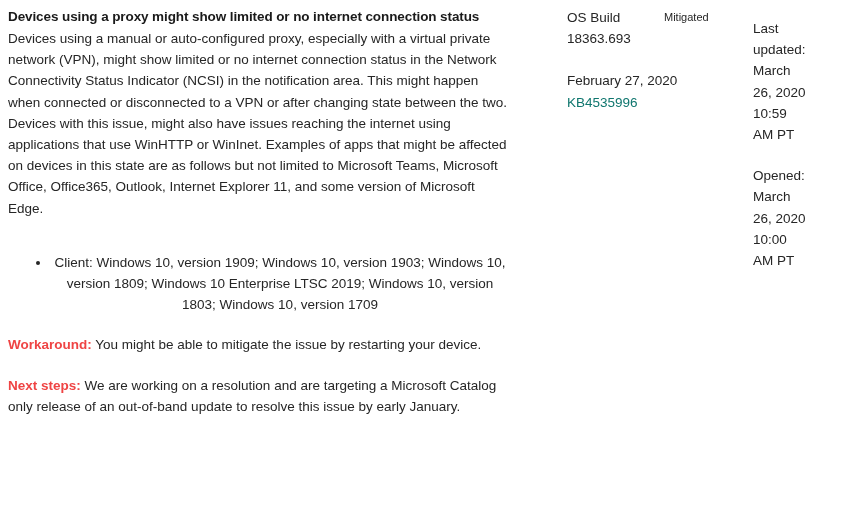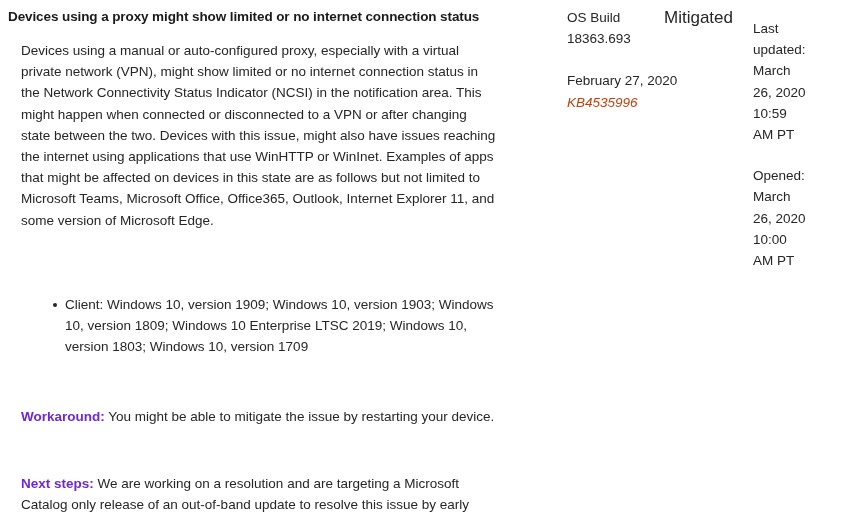--- a/index.html
+++ b/index.html
@@ -37,43 +37,44 @@
   .issue-title {
     font-weight: bold;
     color: #1a1a1a;
     font-size: 13.5px;
     line-height: 20px;
     margin: 0 0 1px 0;
     letter-spacing: -0.1px;
   }
 
   .issue-para {
-    margin: 13px;
+    margin: 0;
     font-size: 13.5px;
     line-height: 21.2px;
     color: #262626;
   }
 
   .subhead {
     font-weight: bold;
     color: #1a1a1a;
     margin: 0;
     padding: 0;
     font-size: 13.5px;
     line-height: 21px;
   }
 
   .spacer-lg { height: 20px; }
   .spacer-md { height: 19px; }
   .spacer-sm { height: 13px; }
 
   ul.platform-list {
-    margin: 17px;
+    margin: 0;
     padding: 0 0 0 28px;
     list-style: none;
+    text-align: center;
   }
   ul.platform-list li {
     position: relative;
     margin: 0 0 0 0;
     padding: 0 0 0 12px;
     font-size: 13.5px;
     line-height: 21.2px;
     color: #262626;
   }
   ul.platform-list li::before {
@@ -82,60 +83,59 @@
     left: 0;
     top: 9px;
     width: 4px;
     height: 4px;
     border-radius: 50%;
     background: #262626;
   }
 
   .inline-label {
     font-weight: bold;
-    color: #6d28d9;
+    color: #ef4444;
   }
 
   
   .col-build {
     position: absolute;
     left: 539px;
     top: 7px;
     width: 112px;
     font-size: 13.5px;
     line-height: 21.2px;
     color: #262626;
     margin-left: 28px;
   }
 
   .col-status {
     position: absolute;
     left: 664px;
     top: 7px;
     width: 80px;
-    font-size: 17px;
+    font-size: 11px;
     line-height: 21.2px;
     color: #262626;
   }
 
   .col-dates {
     position: absolute;
     left: 753px;
     top: 18px;
     width: 56px;
     font-size: 13.5px;
     line-height: 21.2px;
     color: #262626;
   }
 
   .kb-link {
-    color: #c2410c;
+    color: #0f766e;
     text-decoration: none;
     cursor: pointer;
-    font-style: italic;
   }
 
   .meta-block { margin: 0; }
   .meta-gap { height: 21px; }
   .meta-gap-small { height: 20px; }
 </style>
 </head>
 <body>
 
 <div class="issue-row">

